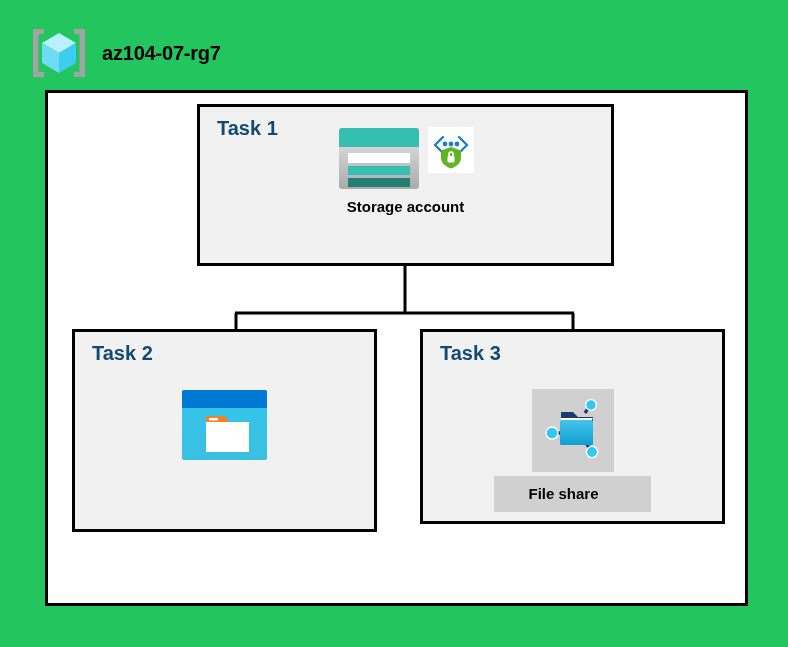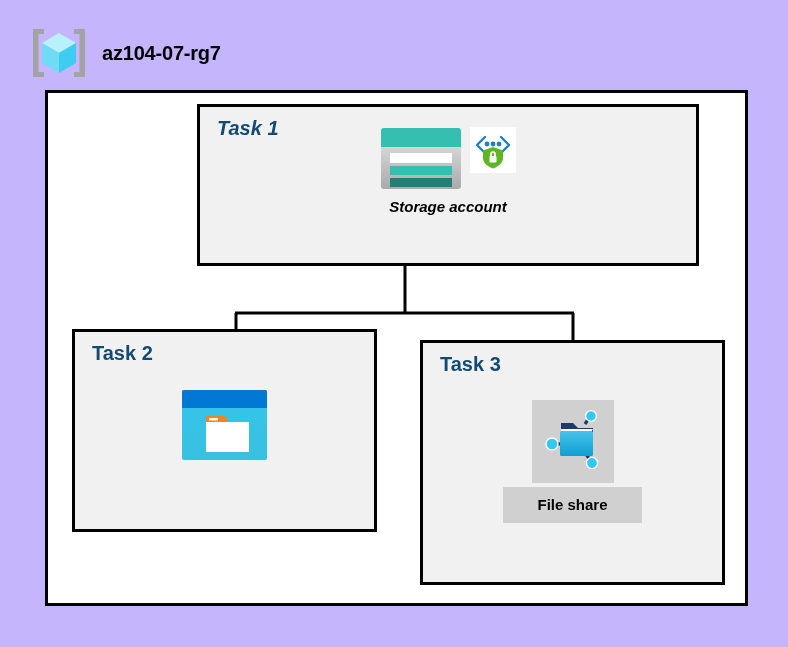--- a/index.html
+++ b/index.html
@@ -8,21 +8,21 @@
     width: 788px; height: 647px;
     background: #ffffff;
     font-family: "Liberation Sans", sans-serif;
     overflow: hidden;
   }
 
   #canvas {
     position: relative;
     width: 788px;
     height: 647px;
-    background: #c4b5fd;
+    background: #22c55e;
   }
 
   
   #rg-header {
     position: absolute;
     left: 30px;
     top: 26px;
     display: flex;
     align-items: center;
     gap: 14px;
@@ -46,23 +46,23 @@
     border: 3px solid #000000;
     background: #ffffff;
   }
 
   
   .task-box {
     position: absolute;
     background: #f1f1f1;
     border: 3px solid #000000;
   }
-  #task1-box { left: 197px; top: 104px; width: 502px; height: 162px; font-style: italic; }
+  #task1-box { left: 197px; top: 104px; width: 417px; height: 162px; }
   #task2-box { left: 72px;  top: 329px; width: 305px; height: 203px; }
-  #task3-box { left: 420px; top: 340px; width: 305px; height: 245px; }
+  #task3-box { left: 420px; top: 329px; width: 305px; height: 195px; }
 
   .task-label {
     position: absolute;
     left: 17px;
     top: 10px;
     font-size: 20px;
     font-weight: bold;
     color: #124a73;
     white-space: nowrap;
   }
@@ -91,21 +91,21 @@
   #node-fileshare { left: 0; right: 0; top: 57px; }
   #node-fileshare .node-caption { margin-top: 4px; }
 
   
   .hl-icon {
     background: #d0d0d0;
     padding: 8px 9px 7px 9px;
   }
   .hl-caption {
     background: #d0d0d0;
-    padding: 9px 34px 10px 34px;
+    padding: 9px 52px 10px 34px;
   }
 
   .icon-row { display: flex; align-items: flex-start; gap: 8px; }
 
   
   #connectors {
     position: absolute;
     left: 0; top: 0;
     width: 788px; height: 647px;
     pointer-events: none;

